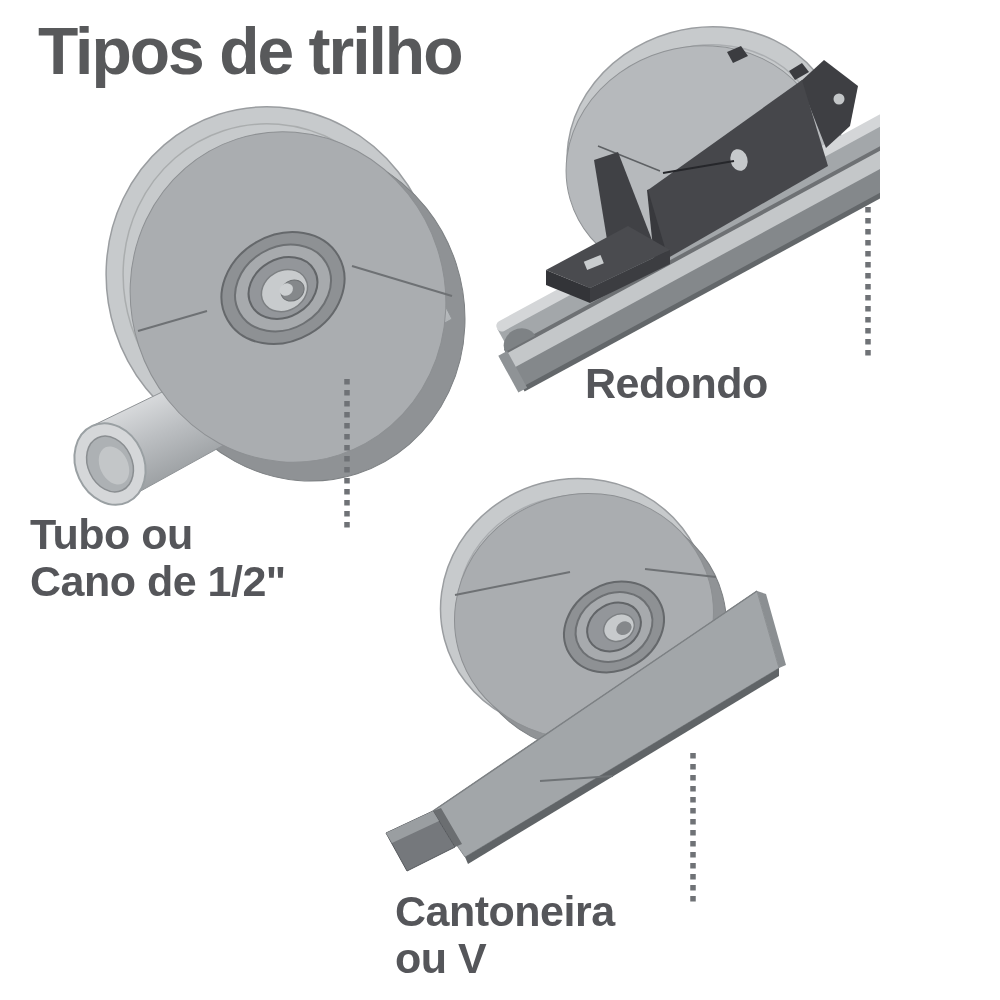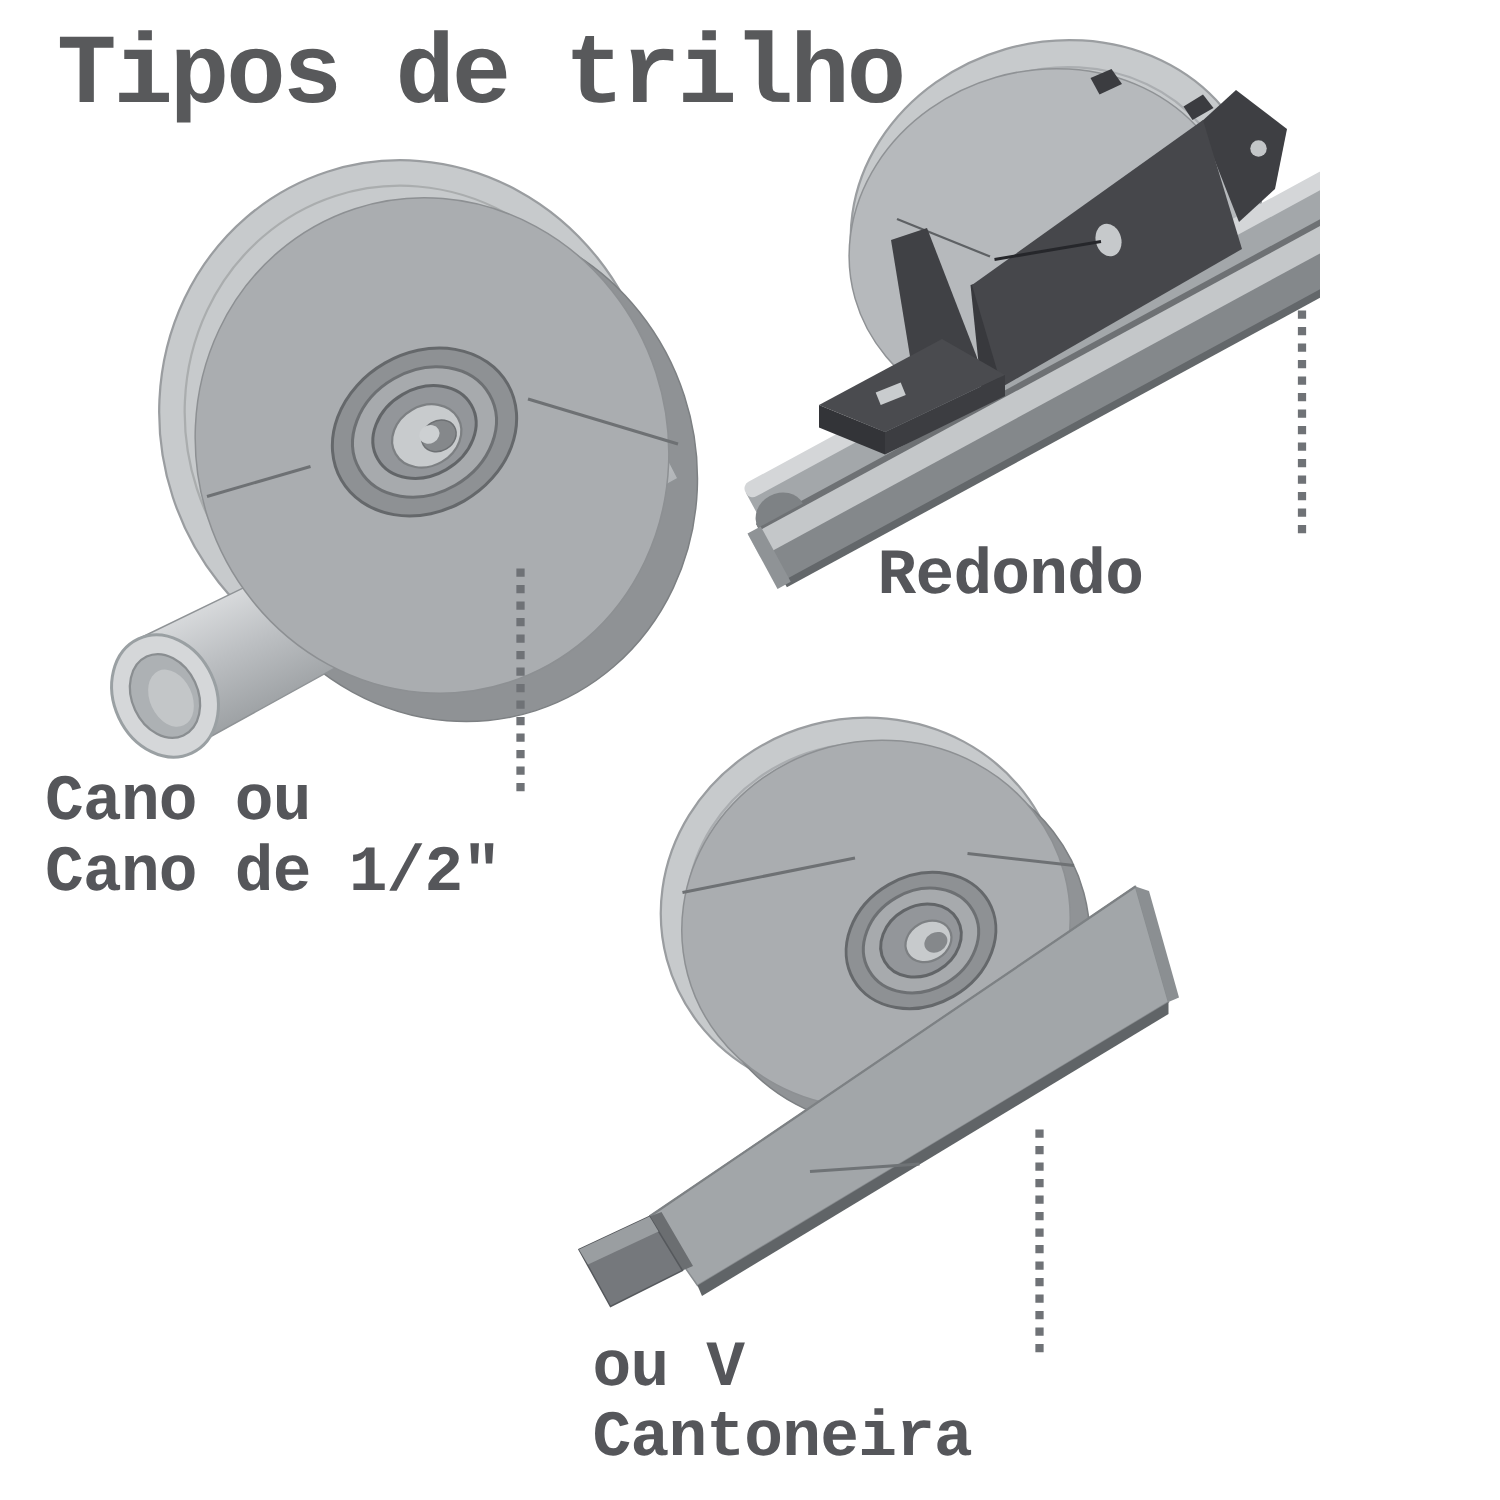--- a/index.html
+++ b/index.html
@@ -1,18 +1,18 @@
 <!DOCTYPE html>
 <html><head>
 <meta charset="utf-8">
 <style>
   html,body{margin:0;padding:0;background:#ffffff;}
   .stage{
     position:relative;width:880px;height:1000px;background:#ffffff;
-    overflow:hidden;font-family:Liberation Mono, monospace;
+    overflow:hidden;font-family:Liberation Sans, sans-serif;
   }
   .stage svg{position:absolute;left:0;top:0;width:1000px;height:1000px;}
   .title{
     position:absolute;left:38px;top:16px;
     font-size:66px;font-weight:700;letter-spacing:-2px;line-height:70px;
     color:#58595b;white-space:nowrap;
   }
   .lbl{
     position:absolute;text-align:left;font-weight:700;
     font-size:43px;line-height:47px;letter-spacing:-0.5px;color:#55565a;
@@ -132,26 +132,26 @@
         <polygon points="386,833 433,811 439,821 392,843" fill="#9a9ea1"></polygon>
       </g>
     </g>
 
     <path d="M693,753 L693,903" stroke="#6f7276" stroke-width="5.5" stroke-dasharray="5.5 5.5" stroke-linecap="butt" fill="none"></path>
   </svg>
 
   <div class="title">Tipos de trilho</div>
 
   <div class="lbl lbl-tube">
-    <div>Cano ou</div>
+    <div>Tubo ou</div>
     <div>Cano de 1/2"</div>
   </div>
 
   <div class="lbl lbl-round">
     <div>Redondo</div>
   </div>
 
   <div class="lbl lbl-angle">
+    <div>Cantoneira</div>
     <div>ou V</div>
-    <div>Cantoneira</div>
   </div>
 
 </div>
 
 </body></html>

